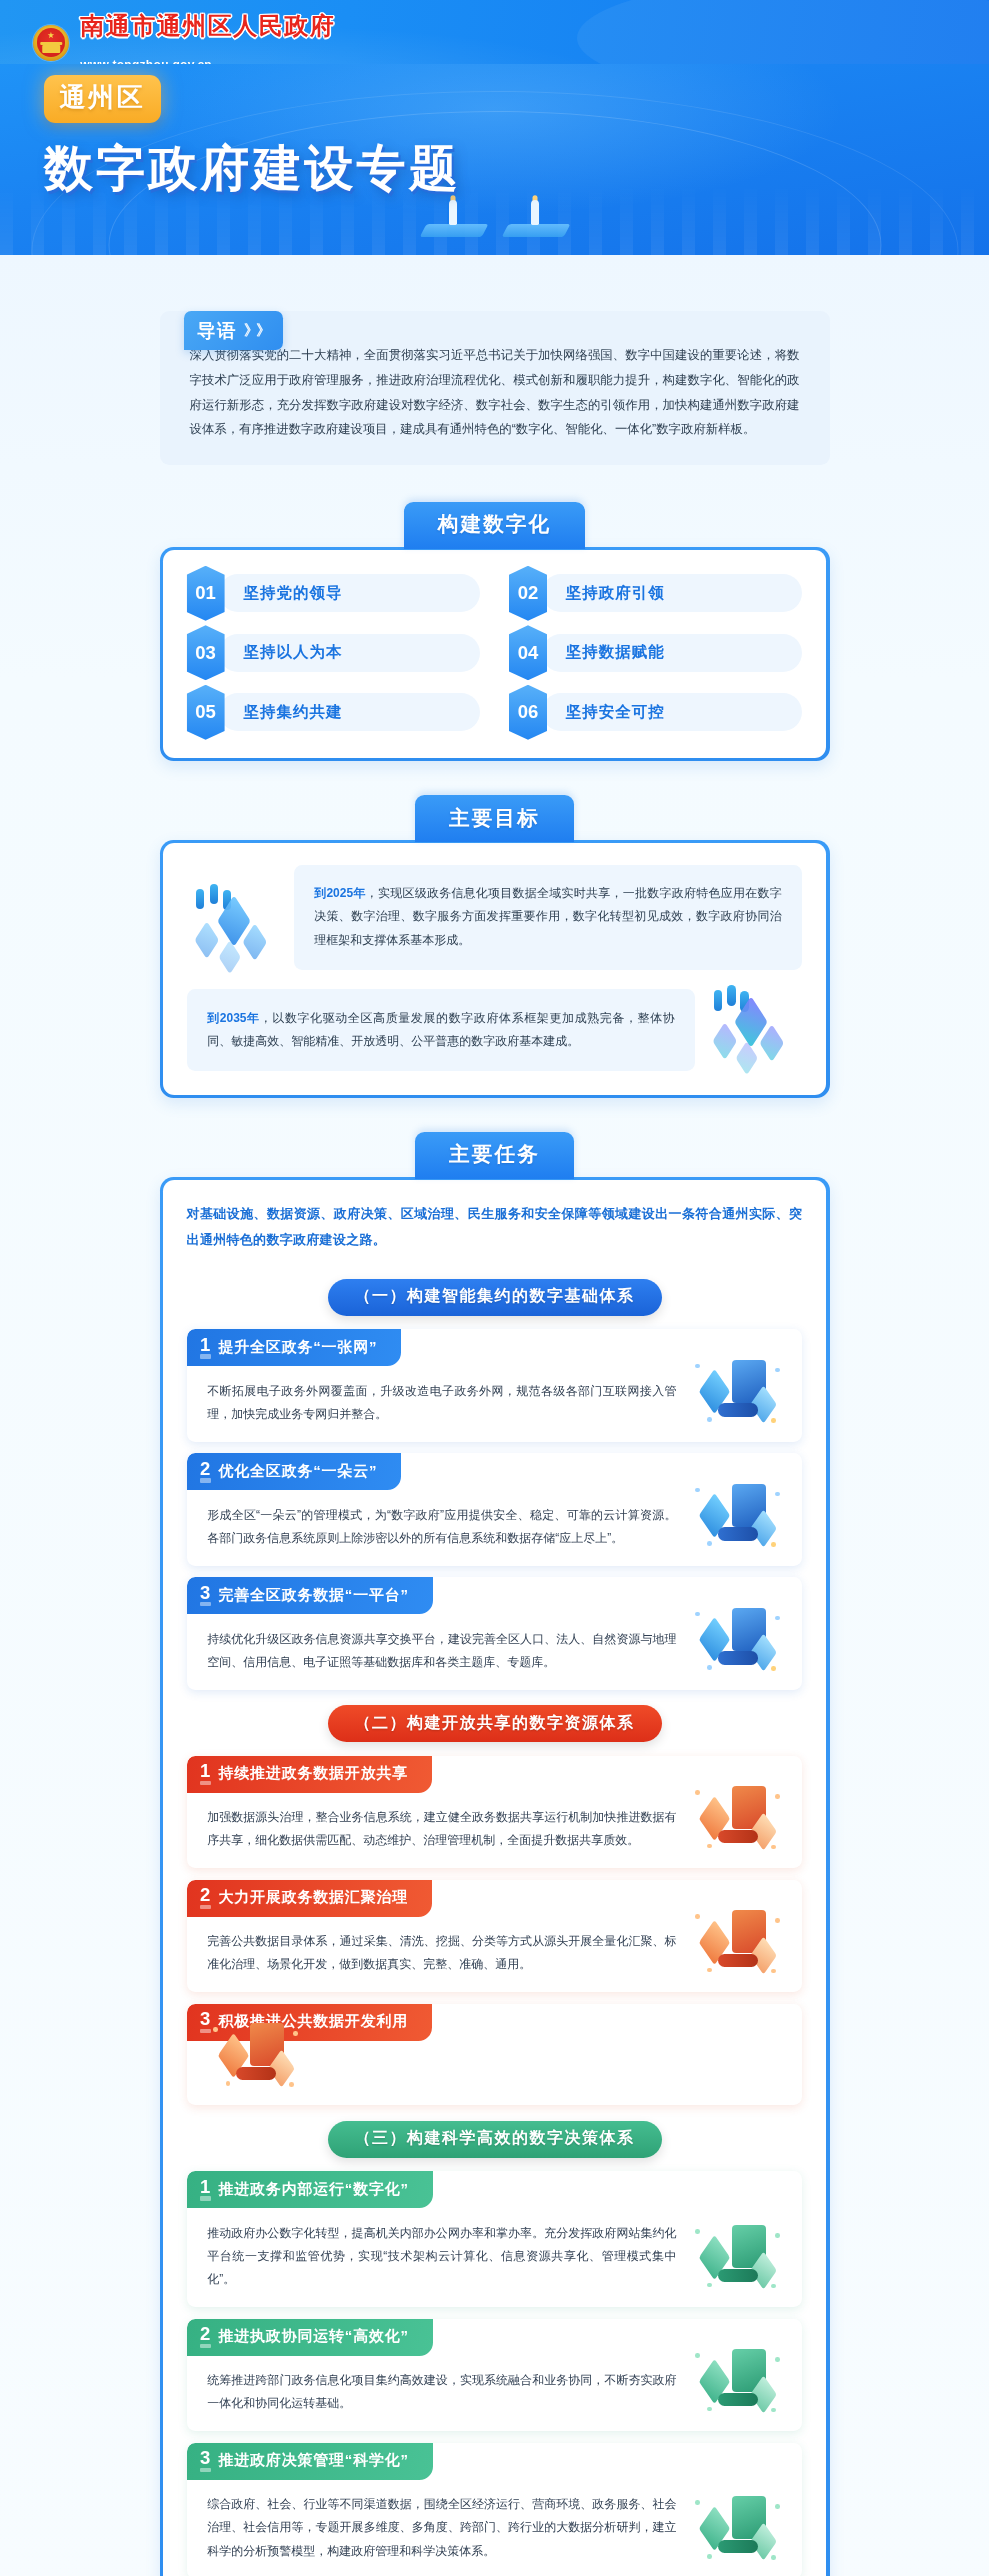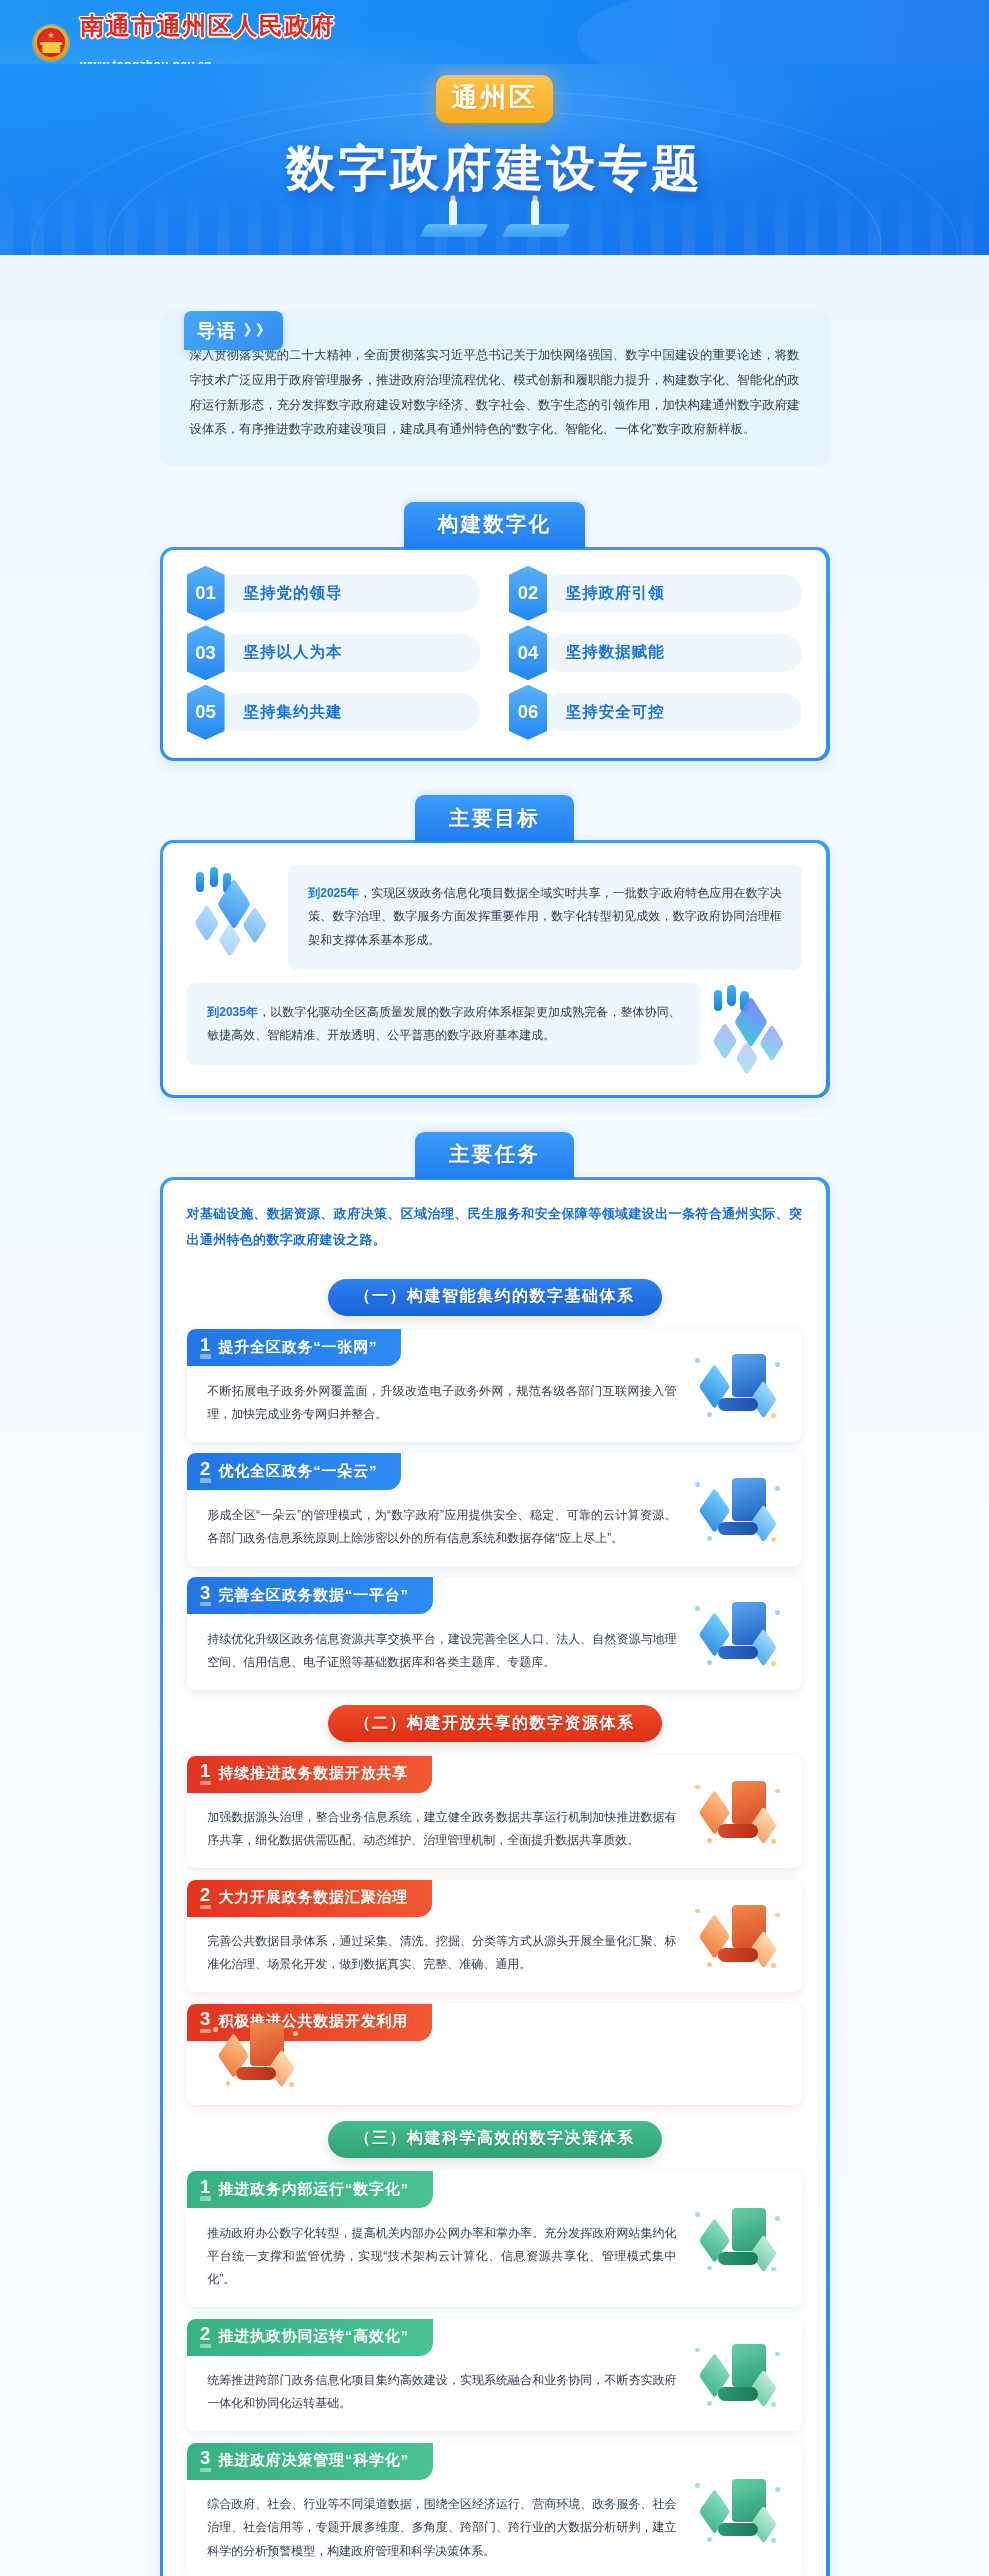--- a/index.html
+++ b/index.html
@@ -69,21 +69,21 @@
     letter-spacing: 0.3px; margin-top: 19px;
     text-shadow: 0 0.5px 1px rgba(0,60,130,.35);
   }
 
   
   .hero {
     position: relative;
     height: 191px;
     background: linear-gradient(170deg, #1f93f7 0%, #1a83f2 40%, #1472ea 100%);
     overflow: hidden;
-    text-align: center;
+    padding-left: 44px;
   }
   .hero .glow {
     position: absolute; left: 50%; top: -62px; transform: translateX(-50%);
     width: 721px; height: 216px; border-radius: 50%;
     background: radial-gradient(ellipse at center, rgba(120,200,255,.35) 0%, rgba(120,200,255,0) 68%);
   }
   .hero .skyline {
     position: absolute; left: 0; right: 0; bottom: 0; height: 72px;
     background:
       repeating-linear-gradient(90deg,
@@ -213,21 +213,21 @@
   }
   .principle .bar {
     margin-left: -5.2px; flex: 1 1 auto; height: 38px;
     background: #eef6fe; border-radius: 20.6px;
     display: flex; align-items: center;
     padding-left: 24px;
     font-size: 15.5px; font-weight: 700; color: #1a74e0; letter-spacing: 1px;
   }
 
   
-  .goal-row { position: relative; display: flex; align-items: flex-start; gap: 3px; }
+  .goal-row { position: relative; display: flex; align-items: flex-end; gap: 9px; }
   .goal-row + .goal-row { margin-top: 13.4px; }
   .goal-art {
     width: 98px; height: 88px; flex: 0 0 auto; position: relative;
   }
   .goal-art .cube {
     position: absolute; width: 30px; height: 30px;
     background: linear-gradient(150deg, #6fc8ff 0%, #2f8ae8 100%);
     transform: rotate(45deg) skew(12deg, 12deg); border-radius: 3.6px;
     opacity: .92;
   }
@@ -288,21 +288,21 @@
     position: relative; padding-bottom: 4.1px;
   }
   .card-ribbon .idx:after {
     content: ""; position: absolute; left: 0; bottom: 0;
     width: 11.3px; height: 4.1px; background: rgba(255,255,255,.45); border-radius: 1px;
   }
   .card-ribbon .ttl {
     font-size: 15px; font-weight: 800; letter-spacing: 0.8px; white-space: nowrap;
   }
   .card-body {
-    display: flex; align-items: center; gap: 12.4px;
+    display: flex; align-items: flex-end; gap: 12.4px;
     padding: 13.4px 18.5px 0 20.6px;
   }
   .card-desc {
     flex: 1 1 auto;
     font-size: 12px; line-height: 1.95; color: #303f52; text-align: justify;
   }
   .card-art {
     flex: 0 0 auto; width: 95px; height: 72px; position: relative;
     margin-top: -36px;
   }

